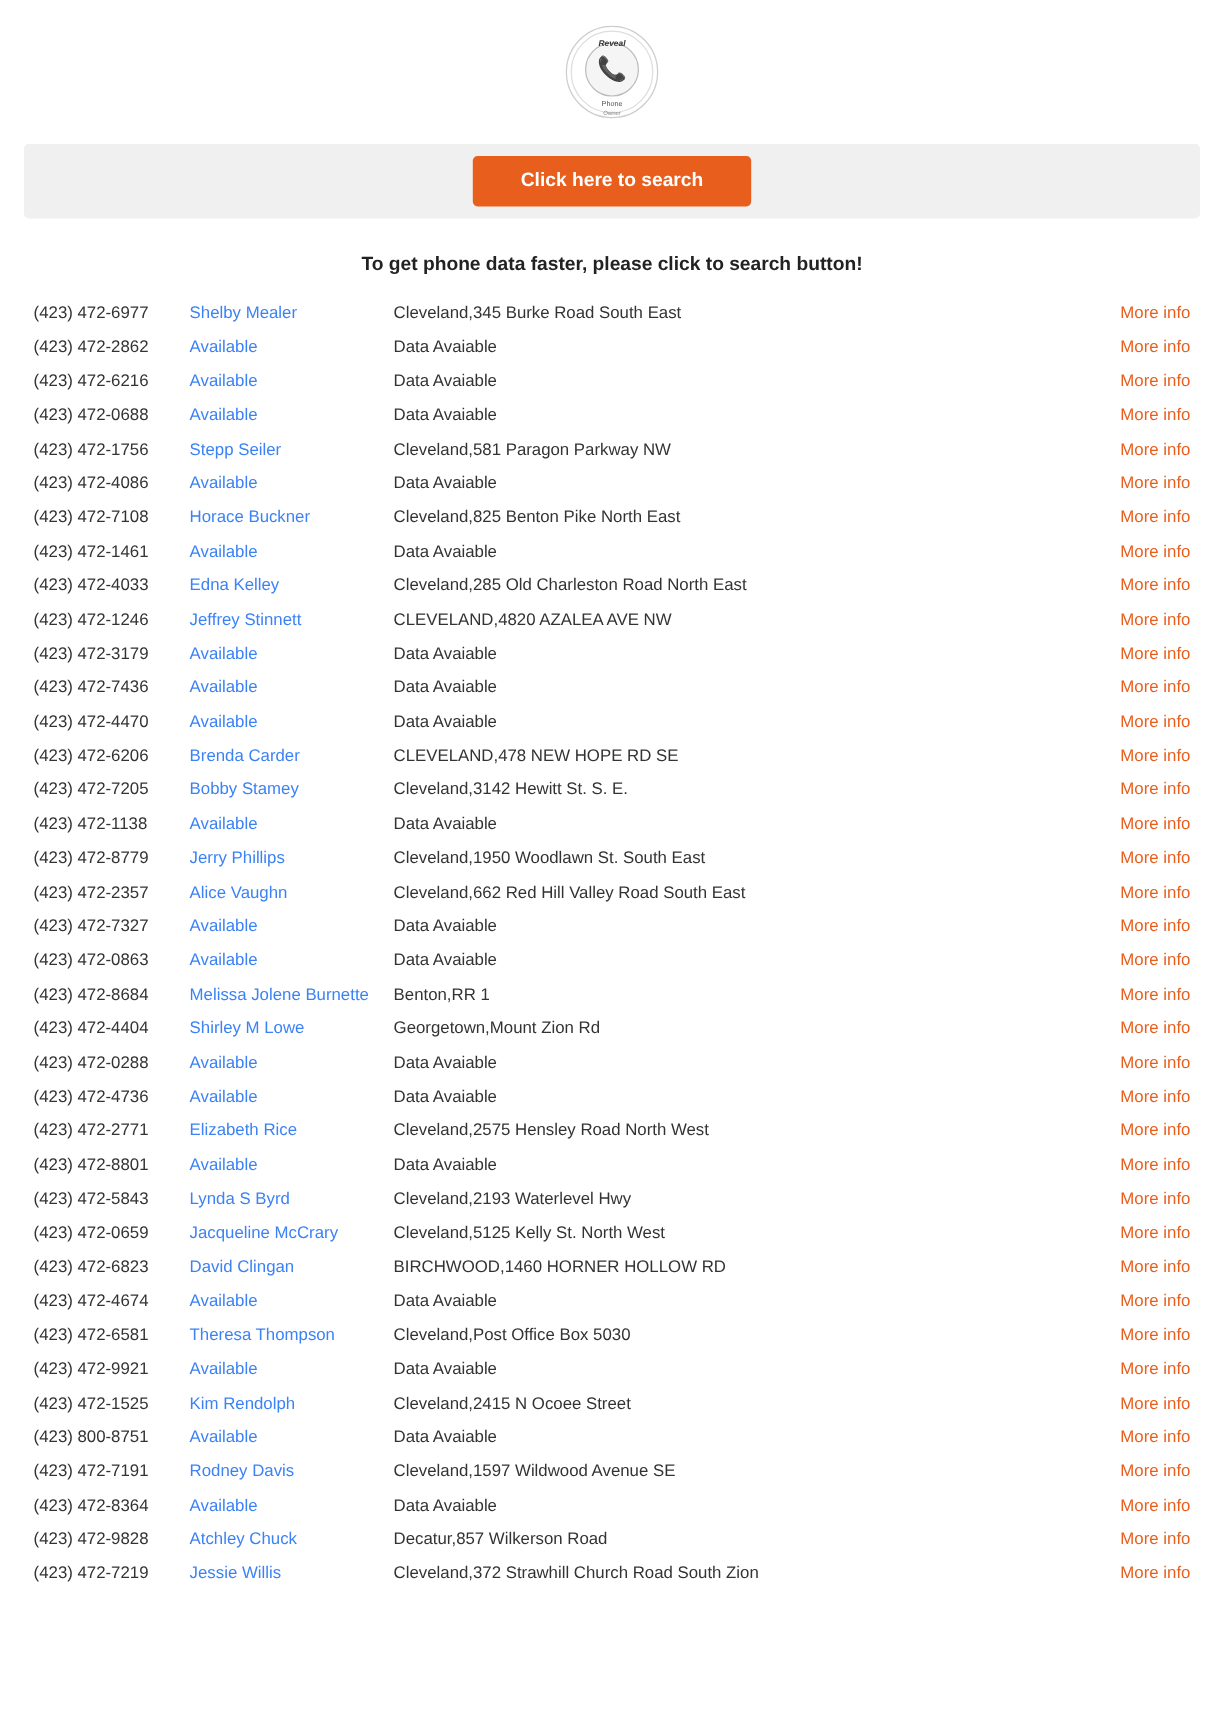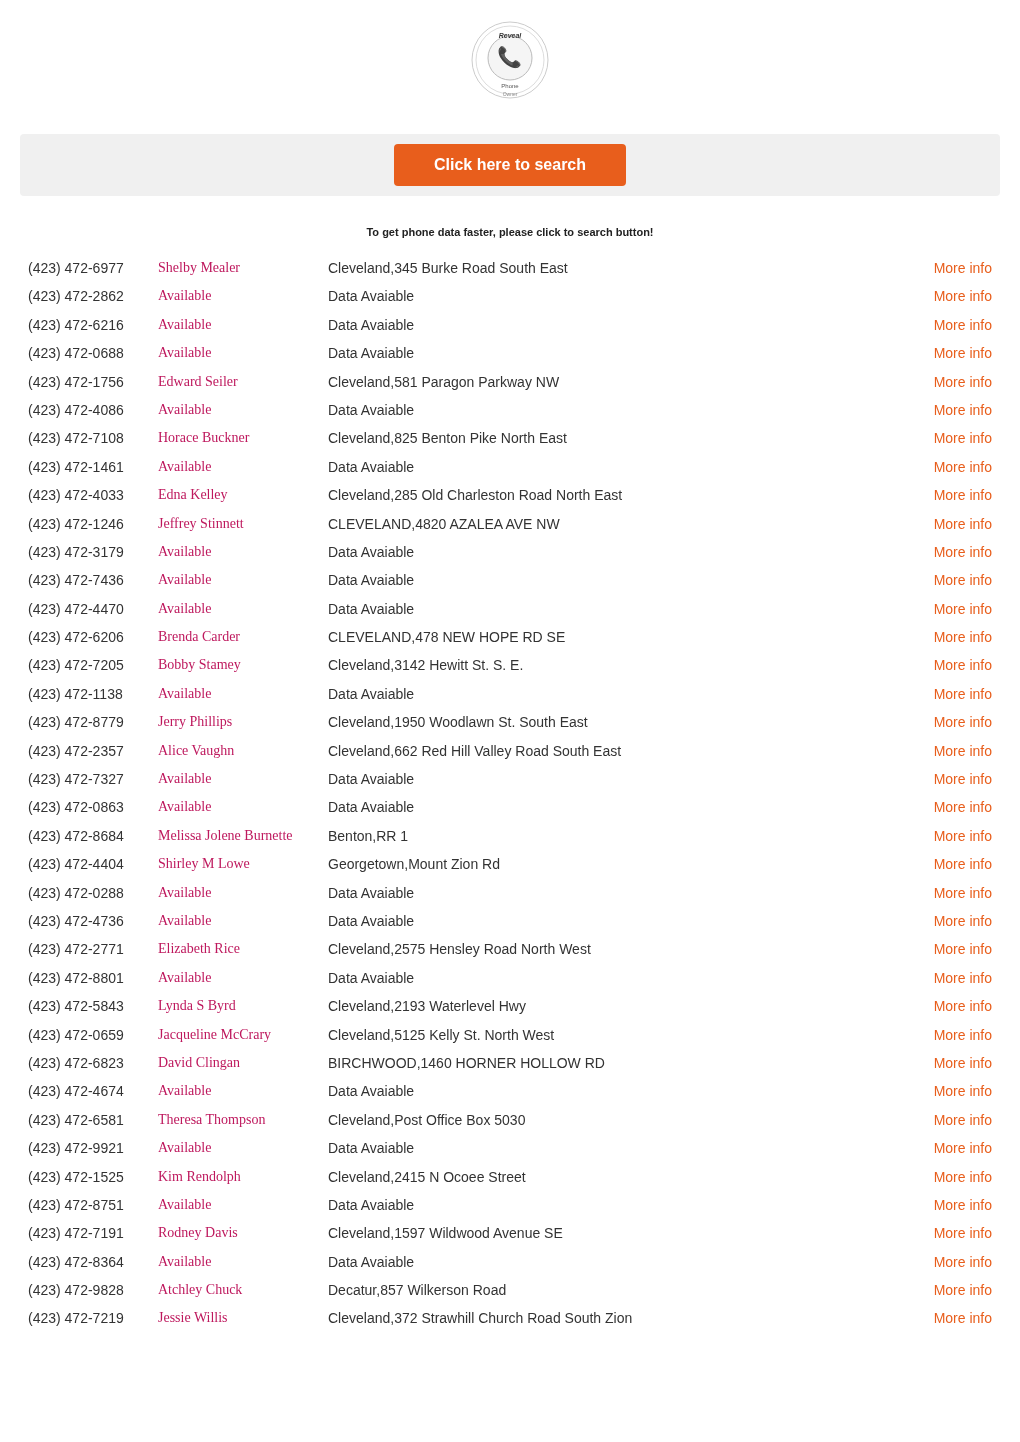--- a/index.html
+++ b/index.html
@@ -20,40 +20,40 @@
       height: 80px;
       position: relative;
     }
     .logo-svg {
       width: 80px;
       height: 80px;
     }
     .search-bar-section {
       background: #f0f0f0;
       padding: 10px 40px;
-      margin: 24px 20px;
+      margin: 10px 20px;
       border-radius: 4px;
     }
     .search-btn {
       display: block;
       margin: 0 auto;
       background: #e85e1c;
       color: #fff;
       font-weight: bold;
       font-size: 16px;
       border: none;
       border-radius: 4px;
       padding: 12px 40px;
       cursor: pointer;
       text-align: center;
     }
     .tagline {
       text-align: center;
       font-weight: bold;
-      font-size: 11px;
+      font-size: 16px;
       margin: 30px 0 16px 0;
       color: #222;
     }
     .data-table {
       width: 100%;
       max-width: 980px;
       margin: 0 auto;
       padding: 0 20px;
       border-collapse: collapse;
     }
@@ -65,22 +65,21 @@
       vertical-align: top;
       line-height: 1.6;
     }
     .col-phone {
       width: 130px;
       white-space: nowrap;
       color: #333;
     }
     .col-name {
       width: 170px;
-      color: #be185d;
-      font-family: Liberation Serif, serif;
+      color: #3b82f6;
     }
     .col-address {
       color: #333;
     }
     .col-action {
       width: 80px;
       text-align: right;
       white-space: nowrap;
     }
     .more-info-link {
@@ -139,21 +138,21 @@
         <td class="col-action"><a class="more-info-link" href="#">More info</a></td>
       </tr>
       <tr>
         <td class="col-phone">(423) 472-0688</td>
         <td class="col-name">Available</td>
         <td class="col-address">Data Avaiable</td>
         <td class="col-action"><a class="more-info-link" href="#">More info</a></td>
       </tr>
       <tr>
         <td class="col-phone">(423) 472-1756</td>
-        <td class="col-name">Edward Seiler</td>
+        <td class="col-name">Stepp Seiler</td>
         <td class="col-address">Cleveland,581 Paragon Parkway NW</td>
         <td class="col-action"><a class="more-info-link" href="#">More info</a></td>
       </tr>
       <tr>
         <td class="col-phone">(423) 472-4086</td>
         <td class="col-name">Available</td>
         <td class="col-address">Data Avaiable</td>
         <td class="col-action"><a class="more-info-link" href="#">More info</a></td>
       </tr>
       <tr>
@@ -312,21 +311,21 @@
         <td class="col-address">Data Avaiable</td>
         <td class="col-action"><a class="more-info-link" href="#">More info</a></td>
       </tr>
       <tr>
         <td class="col-phone">(423) 472-1525</td>
         <td class="col-name">Kim Rendolph</td>
         <td class="col-address">Cleveland,2415 N Ocoee Street</td>
         <td class="col-action"><a class="more-info-link" href="#">More info</a></td>
       </tr>
       <tr>
-        <td class="col-phone">(423) 472-8751</td>
+        <td class="col-phone">(423) 800-8751</td>
         <td class="col-name">Available</td>
         <td class="col-address">Data Avaiable</td>
         <td class="col-action"><a class="more-info-link" href="#">More info</a></td>
       </tr>
       <tr>
         <td class="col-phone">(423) 472-7191</td>
         <td class="col-name">Rodney Davis</td>
         <td class="col-address">Cleveland,1597 Wildwood Avenue SE</td>
         <td class="col-action"><a class="more-info-link" href="#">More info</a></td>
       </tr>

